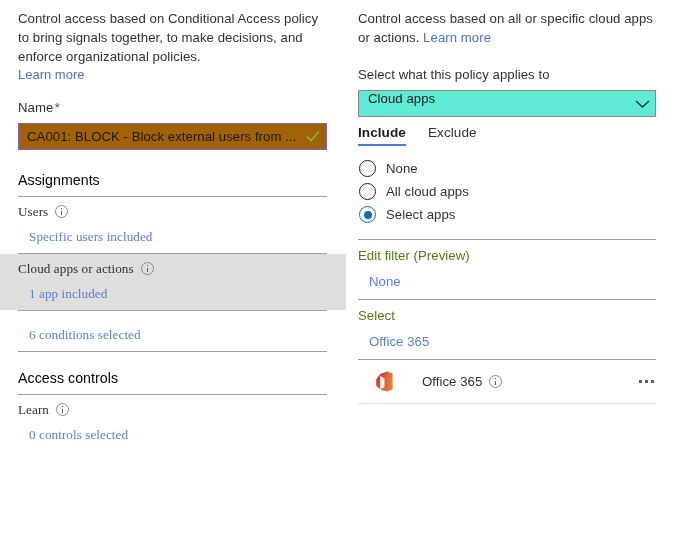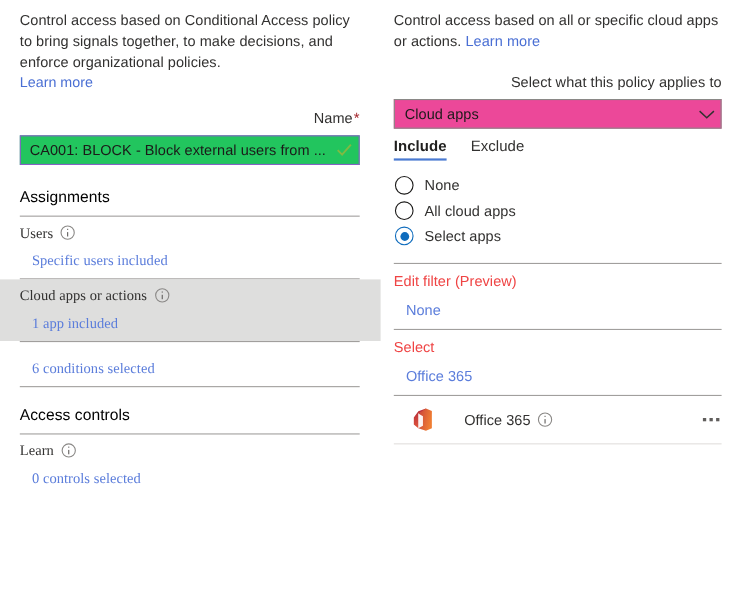--- a/index.html
+++ b/index.html
@@ -64,37 +64,36 @@
     color: #4a6fd4;
     text-decoration: none;
     cursor: pointer;
   }
 
   .field-label {
     font-size: 13.2px;
     line-height: 17px;
     color: #323130;
     letter-spacing: 0.05px;
-    text-align: right;
   }
   .req {
     color: #a4262c;
     font-size: 13.5px;
     padding-left: 1px;
   }
 
   
   .name-input-wrap {
     position: relative;
     height: 27px;
     border: 1px solid #8661c5;
     box-sizing: border-box;
     display: flex;
     align-items: center;
-    background: #22c55e;
+    background: #a16207;
   }
   .name-input-text {
     font-size: 13.2px;
     color: #1b1a19;
     padding-left: 8px;
     white-space: nowrap;
     overflow: hidden;
     letter-spacing: 0.04px;
     flex: 1;
   }
@@ -189,22 +188,21 @@
     height: 4.5px;
     background: #605e5c;
   }
 
   
   .dropdown {
     height: 27px;
     border: 1px solid #8a8886;
     box-sizing: border-box;
     display: flex;
-    align-items: center;
-    background: #ec4899;
+    background: #5eead4;
     cursor: pointer;
   }
   .dropdown-text {
     font-size: 13.2px;
     color: #1b1a19;
     padding-left: 9px;
     flex: 1;
     letter-spacing: 0.05px;
   }
   .chev {
@@ -287,21 +285,21 @@
     letter-spacing: 0.05px;
   }
 
   
   .rsec {
     padding-left: 12px;
     padding-right: 25px;
   }
   .rsec-label {
     font-size: 13.2px;
-    color: #ef4444;
+    color: #4d7c0f;
     padding-top: 8px;
     line-height: 16px;
     letter-spacing: 0.05px;
   }
   .rsec-value {
     font-size: 13.2px;
     color: #5b7ddb;
     padding-left: 11px;
     padding-top: 10px;
     padding-bottom: 9px;

